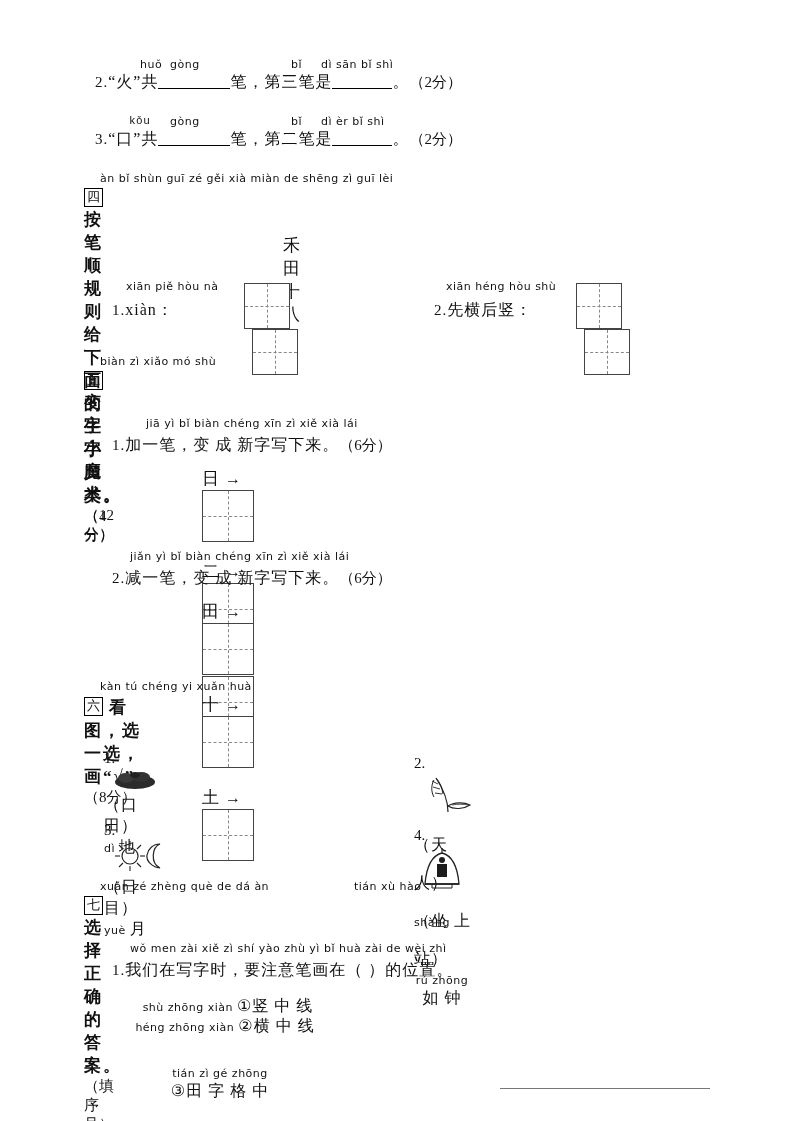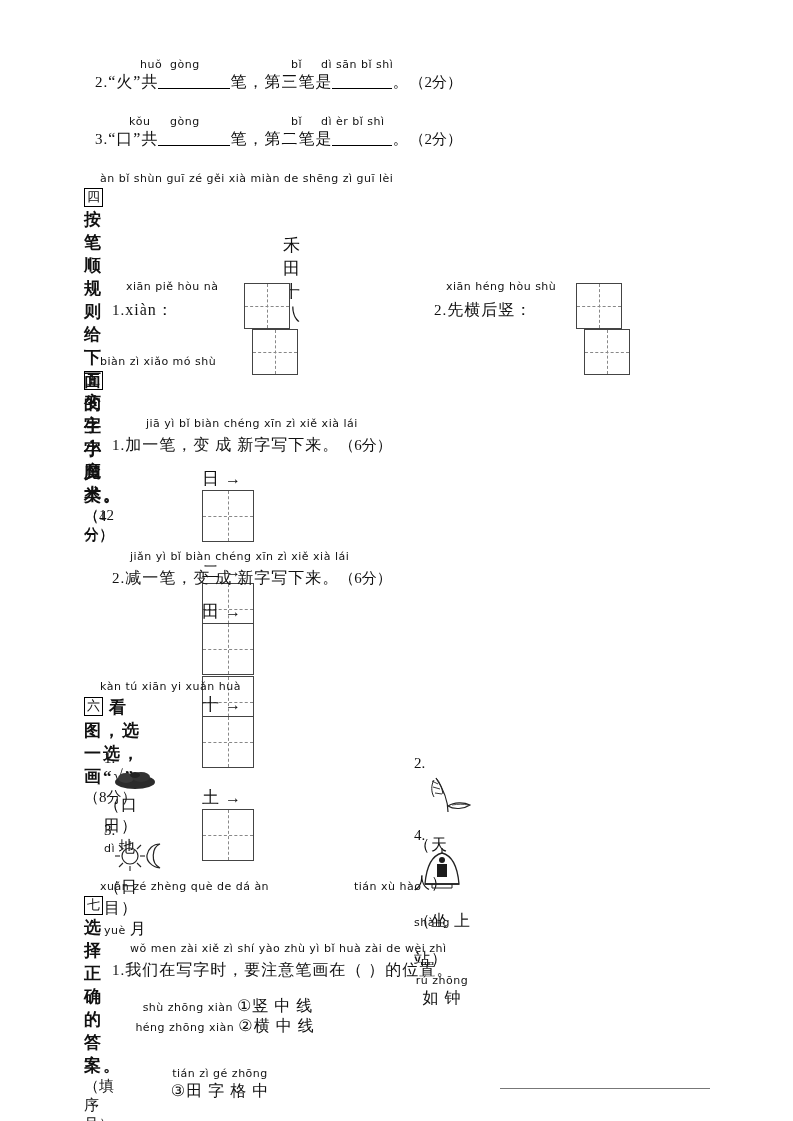--- a/index.html
+++ b/index.html
@@ -165,21 +165,21 @@
     <div class="pylabel abs" style="left:33px; top:0;margin-left:12px;">huǒ</div>
     <div class="pylabel abs" style="left:75px; top:0;">gòng</div>
     <div class="pylabel abs" style="left:196px; top:0;">bǐ</div>
     <div class="pylabel abs" style="left:226px; top:0;">dì sān bǐ shì</div>
     <div class="hz abs" style="left:0; top:14px;">
       <span class="item-no">2.</span><span>“<span>火</span>”</span><span>共</span><span class="blank"></span><span>笔</span><span>，</span><span>第三笔是</span><span class="blank short"></span><span>。</span><span class="score">（2分）</span>
     </div>
   </div>
 
   <div class="abs" style="left:95px; top:115px;">
-    <div class="pylabel abs" style="left:34px; top:0;">kǒu</div>
+    <div class="pylabel abs" style="left:34px; top:0;font-family:Liberation Mono, monospace;">kǒu</div>
     <div class="pylabel abs" style="left:75px; top:0;">gòng</div>
     <div class="pylabel abs" style="left:196px; top:0;">bǐ</div>
     <div class="pylabel abs" style="left:226px; top:0;">dì èr bǐ shì</div>
     <div class="hz abs" style="left:0; top:14px;">
       <span class="item-no">3.</span><span>“<span>口</span>”</span><span>共</span><span class="blank"></span><span>笔</span><span>，</span><span>第二笔是</span><span class="blank short"></span><span>。</span><span class="score">（2分）</span>
     </div>
   </div>
 
   <div class="abs" style="left:84px; top:172px;">
     <div class="pylabel abs" style="left:16px; top:0;">àn  bǐ  shùn  guī  zé  gěi  xià  miàn  de  shēng  zì  guī  lèi</div>
@@ -243,21 +243,21 @@
         <span class="charleft">田</span><span class="arrow">→</span><span class="grid big"><span class="v"></span><span class="h"></span></span>
         <span style="display:inline-block;width:74px;"></span>
         <span class="charleft">十</span><span class="arrow">→</span><span class="grid big"><span class="v"></span><span class="h"></span></span>
         <span style="display:inline-block;width:74px;"></span>
         <span class="charleft">土</span><span class="arrow">→</span><span class="grid big"><span class="v"></span><span class="h"></span></span>
       </div>
     </div>
   </div>
 
   <div class="abs" style="left:84px; top:680px;">
-    <div class="pylabel abs" style="left:16px; top:0;">kàn  tú    xiān  yi  xuǎn    huà</div>
+    <div class="pylabel abs" style="left:16px; top:0;">kàn  tú    chéng  yi  xuǎn    huà</div>
     <div class="abs" style="left:0; top:16px;">
       <span class="numbox">六</span><span class="sec-title">看图，选一选，画“√”</span><span class="sec-title">。</span><span class="score">（8分）</span>
     </div>
 
     <div class="abs" style="left:20px; top:68px;">
       <span class="item-no" style="vertical-align:middle;">1.</span>
       <span class="pic" style="margin:0 8px;">
         <svg width="46" height="24" viewBox="0 0 46 24">
           <ellipse cx="23" cy="15" rx="20" ry="7" fill="#2b2b2b"></ellipse>
           <ellipse cx="14" cy="11" rx="8" ry="5" fill="#3a3a3a"></ellipse>

